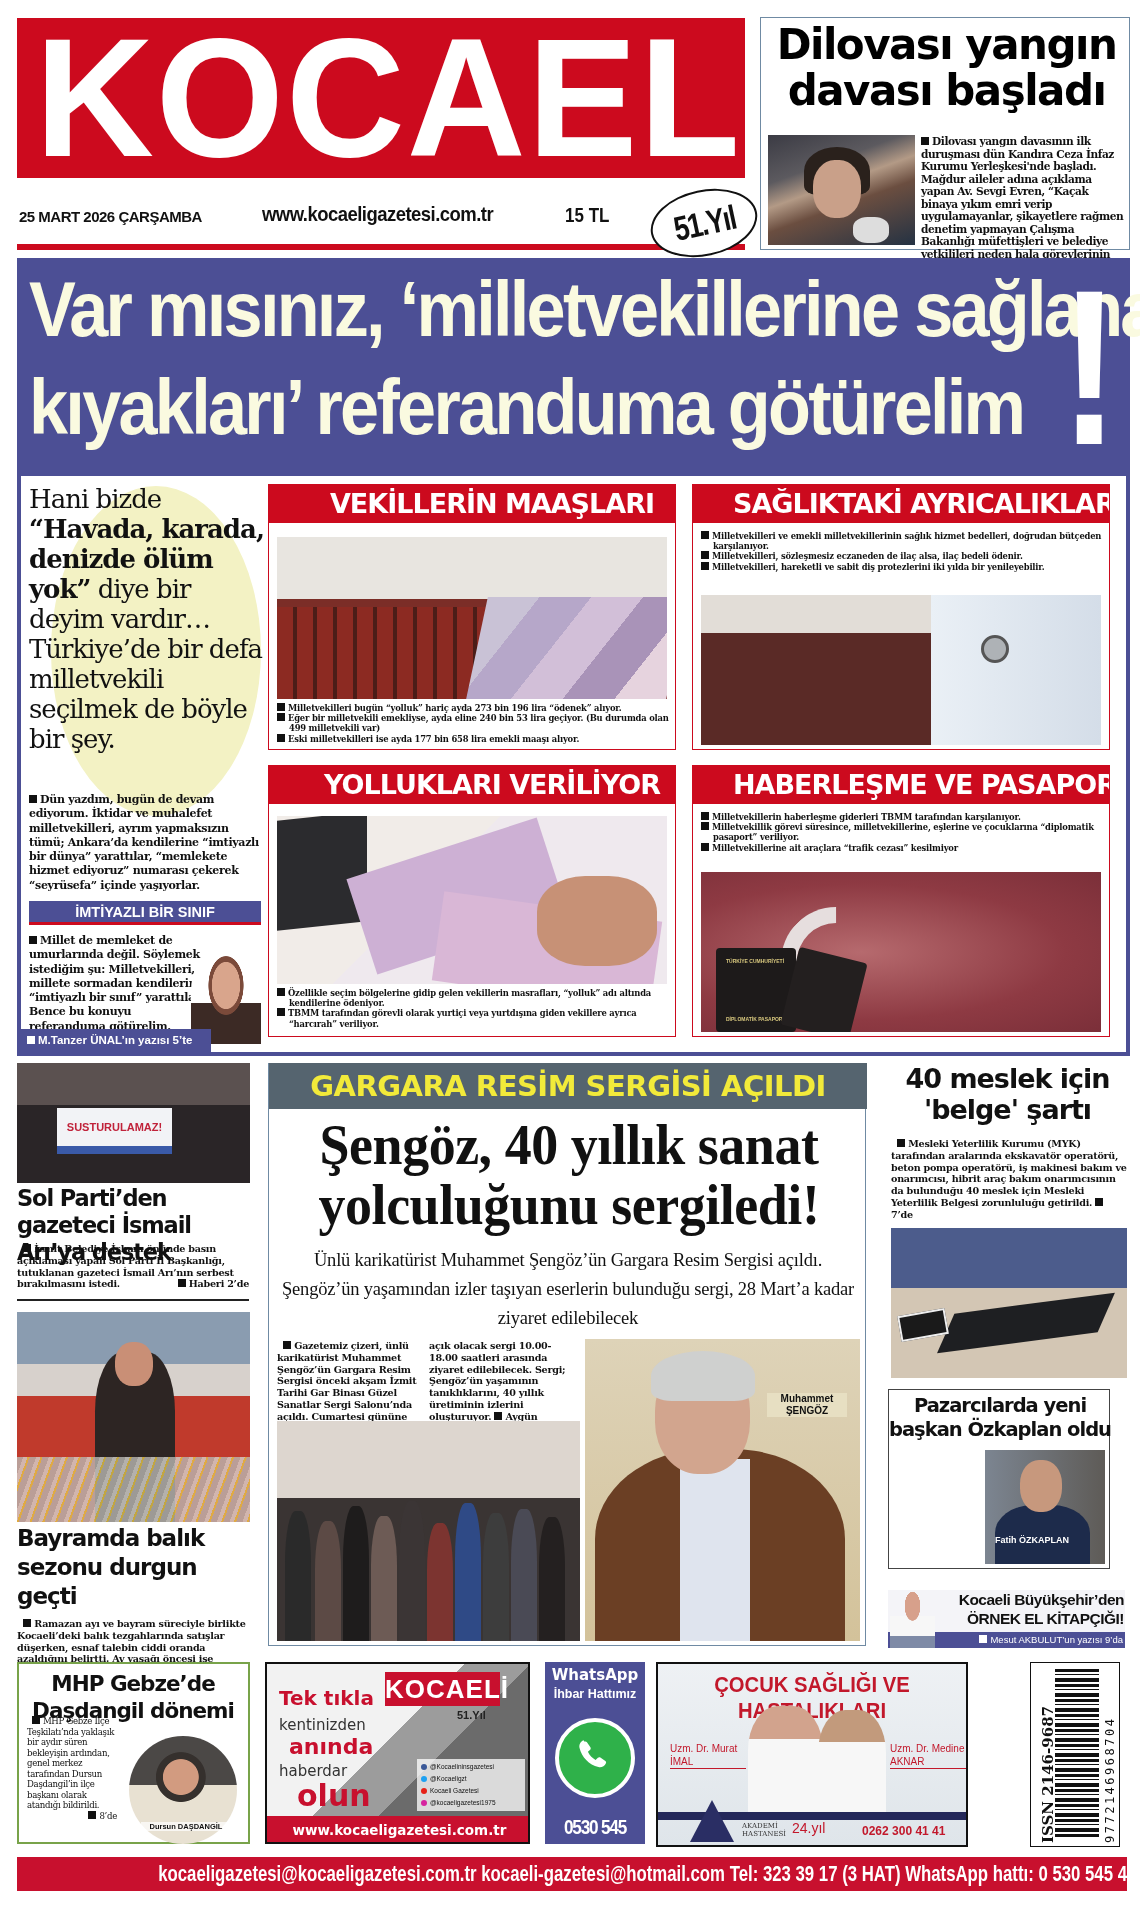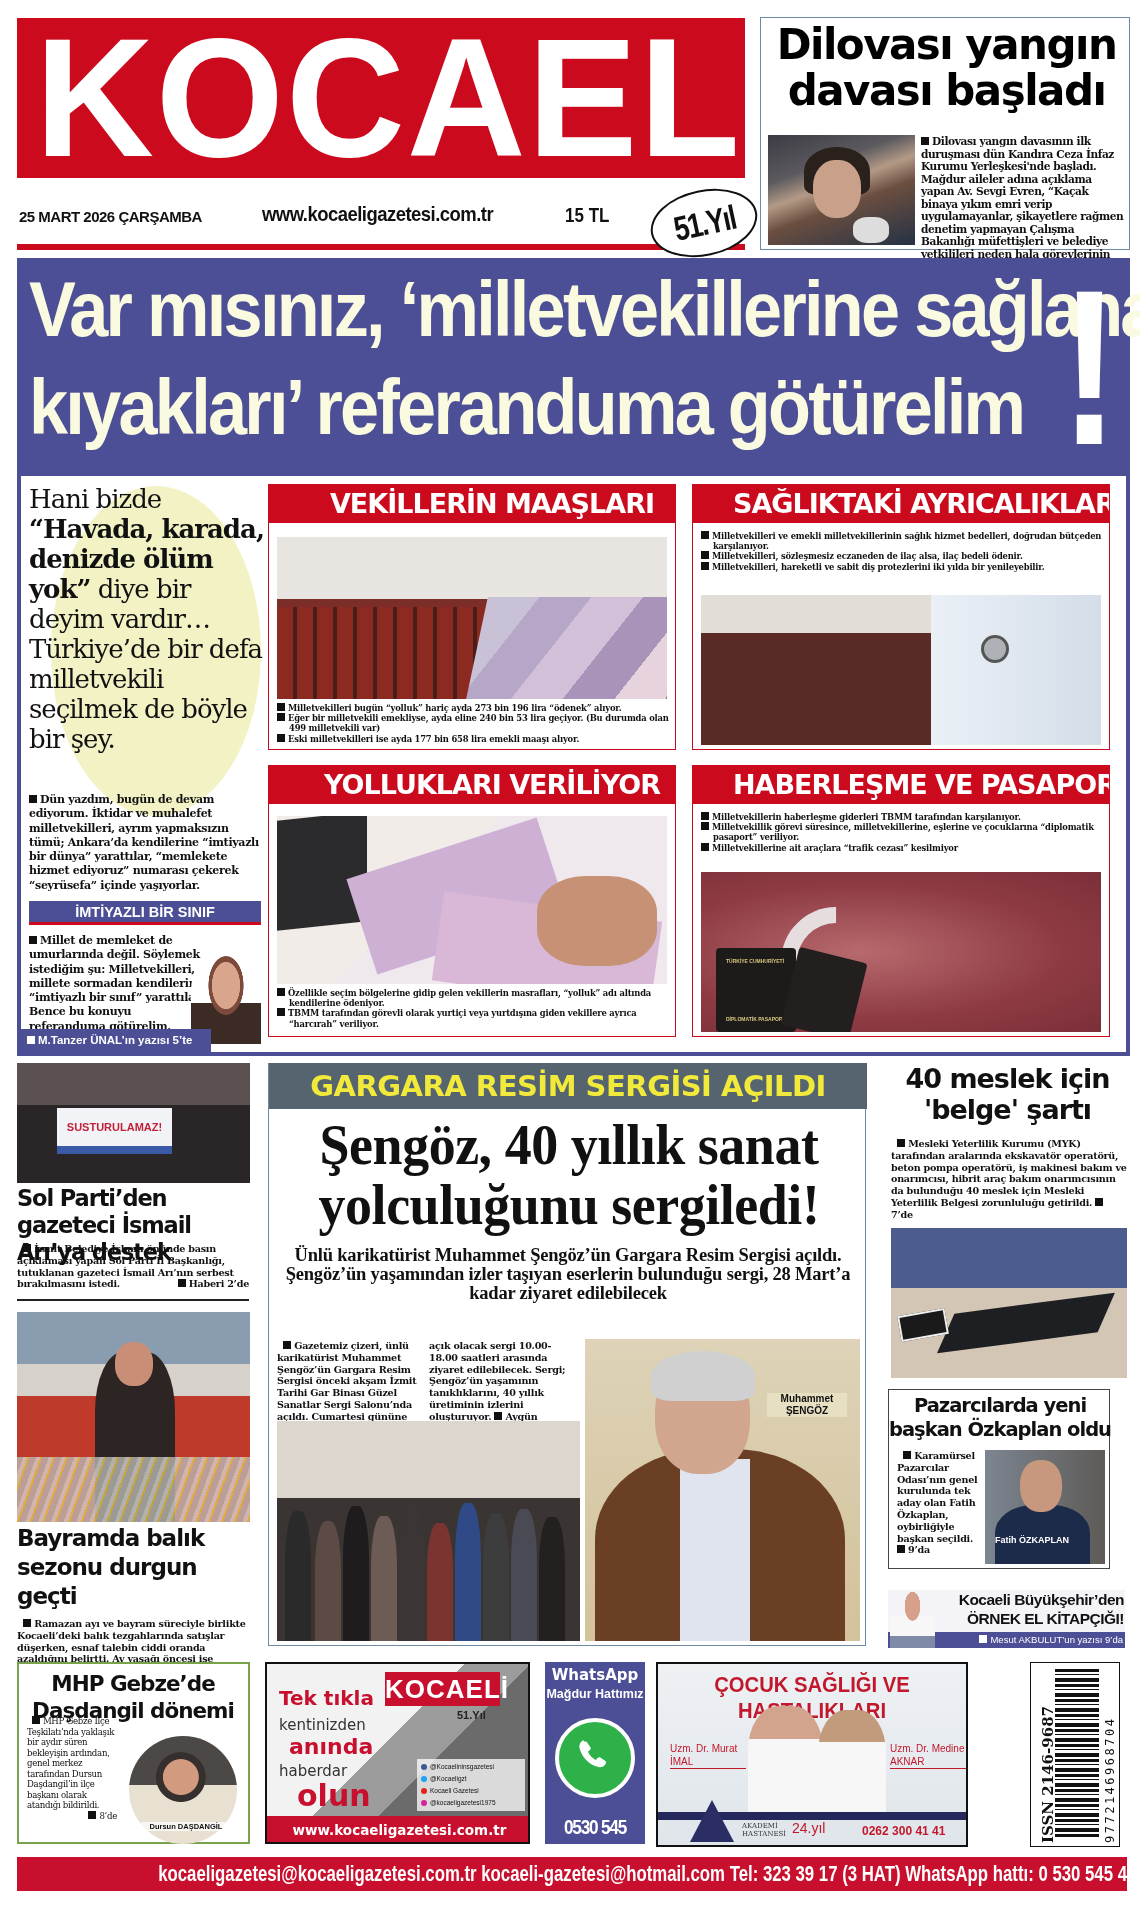--- a/index.html
+++ b/index.html
@@ -99,21 +99,21 @@
   #balik .photo { position: absolute; left: 0; top: 0; width: 233px; height: 210px; background: linear-gradient(#8a9cb0 0 25%, #d7d1cc 25% 40%, #c03a2c 40% 100%); }
   #balik .photo .man { position: absolute; left: 78px; top: 40px; width: 80px; height: 170px; background: #2d2523; border-radius: 35% 35% 0 0; }
   #balik .photo .head { position: absolute; left: 98px; top: 30px; width: 38px; height: 44px; background: #c98f76; border-radius: 45%; }
   #balik .photo .fish { position: absolute; left: 0; top: 145px; width: 233px; height: 65px; background: repeating-linear-gradient(110deg, #b9b7b2 0 6px, #d6d4ce 6px 10px, #e7c64a 10px 12px); opacity: 0.8; }
   #balik h3 { position: absolute; left: 0; top: 212px; width: 240px; font-family: "DejaVu Sans", sans-serif; font-weight: 900; font-size: 23px; line-height: 29px; letter-spacing: -1px; }
   #balik .body { position: absolute; left: 0; top: 263px; width: 232px; margin-top: 43px; }
 
   #gargara { left: 268px; top: 1063px; width: 598px; height: 583px; border: 1.5px solid #6f8aa3; border-top: none; }
   #gargara .kicker { position: absolute; left: 0; top: 0; width: 598px; height: 46px; background: #55646f; color: #f2ea3a; font-family: "DejaVu Sans", sans-serif; font-weight: 900; font-size: 29px; line-height: 46px; text-align: center; letter-spacing: -0.5px; }
   #gargara h2 { position: absolute; left: 10px; top: 52px; width: 580px; font-family: "Liberation Serif", serif; font-size: 58px; line-height: 60px; text-align: center; transform: scaleX(0.93); transform-origin: center; letter-spacing: -0.5px; }
-  #gargara .deck { position: absolute; left: 8px; top: 183px; width: 582px; font-family: "Liberation Serif", serif; font-weight: bold; font-size: 18.5px; line-height: 19px; text-align: center; letter-spacing: -0.2px; }
+  #gargara .deck { position: absolute; left: 8px; top: 183px; width: 582px; font-family: "Liberation Serif", serif; font-weight: normal; font-size: 18.5px; line-height: 29px; text-align: center; letter-spacing: -0.2px; }
   #gargara .col1 { position: absolute; left: 8px; top: 277px; width: 146px; }
   #gargara .col2 { position: absolute; left: 160px; top: 277px; width: 146px; }
   #gargara .crowd { position: absolute; left: 8px; top: 358px; width: 303px; height: 220px; background: linear-gradient(#ddd6cf 0 35%, #3a3433 35% 100%); overflow: hidden; }
   #gargara .crowd .p { position: absolute; width: 26px; height: 120px; bottom: 0; border-radius: 40% 40% 0 0; }
   #gargara .portrait { position: absolute; left: 316px; top: 276px; width: 275px; height: 302px; background: linear-gradient(#ded3b8, #d3c29a); overflow: hidden; }
   #gargara .portrait .jacket { position: absolute; left: 10px; top: 110px; width: 250px; height: 200px; background: #6b3f24; border-radius: 45% 45% 0 0; }
   #gargara .portrait .shirt { position: absolute; left: 95px; top: 120px; width: 70px; height: 200px; background: #dfe4ee; }
   #gargara .portrait .head { position: absolute; left: 70px; top: 20px; width: 95px; height: 115px; background: #d2a58e; border-radius: 45%; }
   #gargara .portrait .hair { position: absolute; left: 66px; top: 12px; width: 104px; height: 50px; background: #cfd0cf; border-radius: 50% 50% 20% 20%; }
   #gargara .portrait .cap { position: absolute; left: 182px; top: 54px; width: 80px; text-align: center; font-family: "Liberation Sans", sans-serif; font-weight: bold; font-size: 10px; line-height: 12px; background: #e7dfc2; }
@@ -356,24 +356,20 @@
     <span><span class="sq"></span><span>7’de</span></span>
   </div>
   <div class="photo">
     <div class="kb"></div>
     <div class="phone"></div>
   </div>
 </div>
 
 <div id="pazar" class="abs">
   <h3>Pazarcılarda yeni başkan Özkaplan oldu</h3>
-  <div class="body small-body">
-    &nbsp;&nbsp;<span class="sq"></span><span>Karamürsel Pazarcılar Odası’nın genel kurulunda tek aday olan Fatih Özkaplan, oybirliğiyle başkan seçildi.</span>
-    <span><span class="sq"></span><span>9’da</span></span>
-  </div>
   <div class="photo">
     <div class="suit"></div>
     <div class="head"></div>
     <div class="cap">Fatih ÖZKAPLAN</div>
   </div>
 </div>
 
 <div id="kitap" class="abs">
   <div class="bg"></div>
   <div class="avatar"></div>
@@ -403,21 +399,21 @@
     <div><span class="dot" style="background:#3b5998"></span><span>@Kocaelininsgazetesi</span></div>
     <div><span class="dot" style="background:#1da1f2"></span><span>@Kocaeligzt</span></div>
     <div><span class="dot" style="background:#e62117"></span><span>Kocaeli Gazetesi</span></div>
     <div><span class="dot" style="background:#d6249f"></span><span>@kocaeligazetesi1975</span></div>
   </div>
   <div class="url">www.kocaeligazetesi.com.tr</div>
 </div>
 
 <div id="ad-whatsapp" class="abs">
   <div class="t1">WhatsApp</div>
-  <div class="t2">Mağdur Hattımız</div>
+  <div class="t2">İhbar Hattımız</div>
   <div class="bubble">
     <svg width="46" height="46" viewBox="0 0 24 24">
         <path fill="#fff" d="M6.6 3.5c.4-.2.9-.1 1.2.3l1.8 2.6c.3.4.2 1-.1 1.3l-1.2 1.1c.8 1.8 2.2 3.3 4 4.2l1.2-1.1c.4-.3.9-.4 1.3-.1l2.6 1.7c.4.3.5.8.3 1.2-.7 1.5-2.3 2.4-3.9 2-5-1.3-8.7-5.1-9.9-10.1-.3-1.6.6-3.1 2.1-3.8z"></path>
       </svg>
   </div>
   <div class="phone">0530 545 44 35</div>
 </div>
 
 <div id="ad-hospital" class="abs">
   <div class="title">ÇOCUK SAĞLIĞI VE HASTALIKLARI</div>

